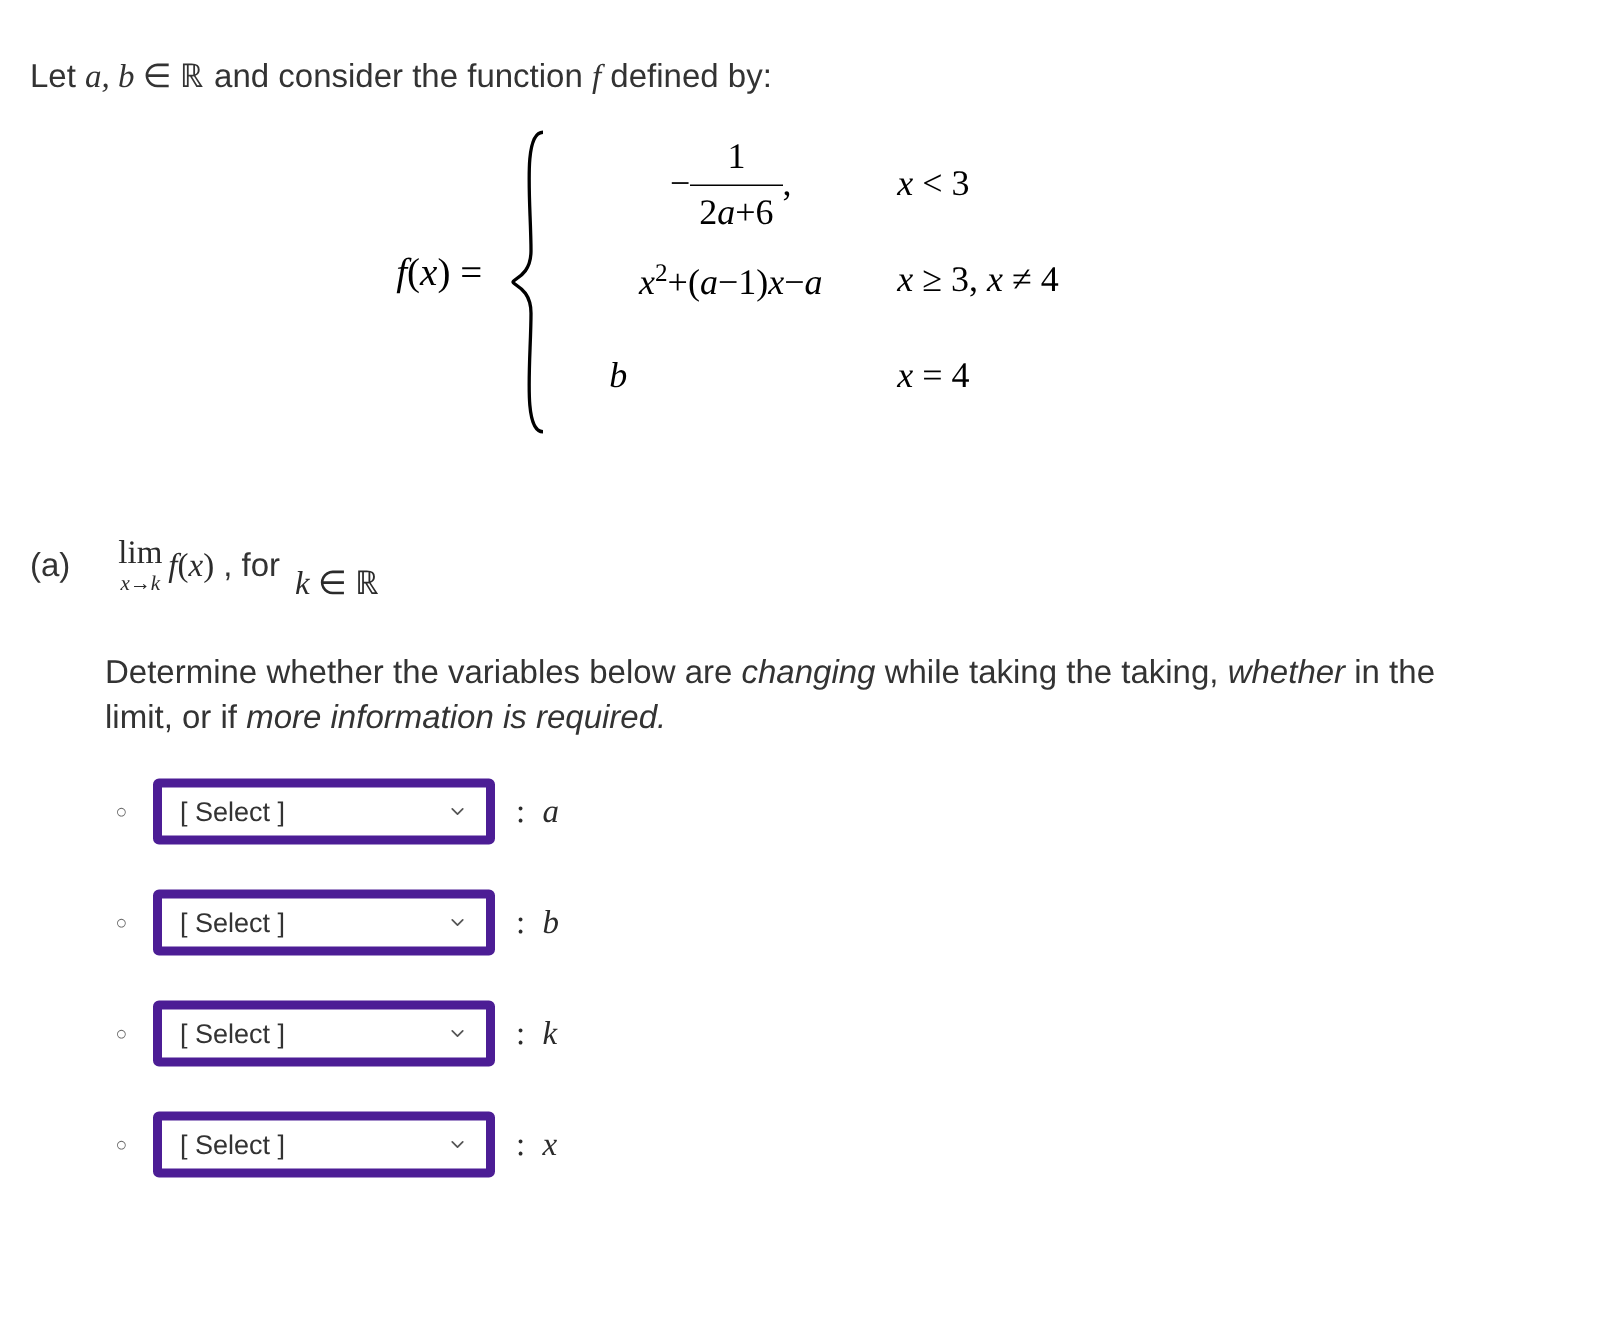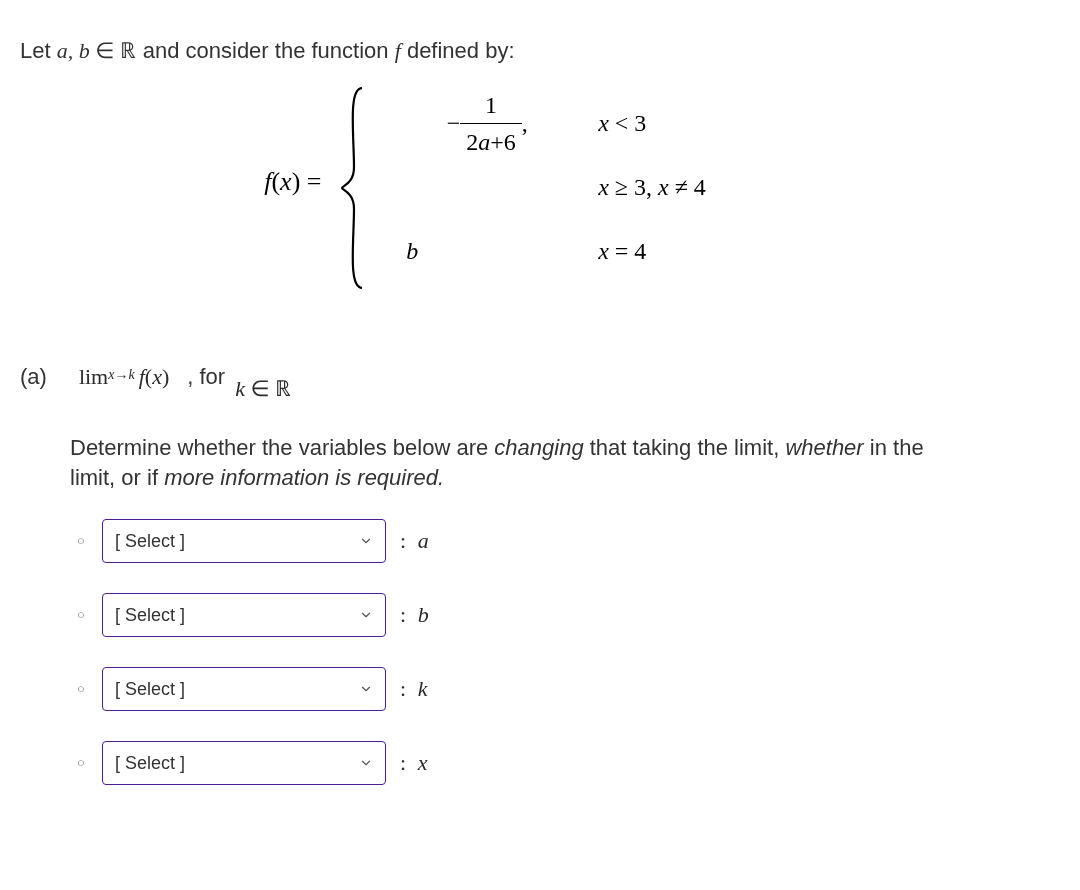--- a/index.html
+++ b/index.html
@@ -39,32 +39,32 @@
   .case-expr { width:210px; display:flex; align-items:center; justify-content:center; }
   .case-cond { margin-left:6px; }
   .frac { display:inline-block; text-align:center; vertical-align:middle; }
   .frac .num { display:block; border-bottom:1.6px solid #000; padding:0 6px 2px 6px; }
   .frac .den { display:block; padding:2px 6px 0 6px; }
 
   
   .part-a { margin-top:66px; }
   .limit-row { display:flex; align-items:center; flex-wrap:nowrap; white-space:nowrap; }
   .limit-row .leadtxt { font-size:22px; color:#333; margin-right:10px; }
-  .limbox { display:inline-flex; flex-direction:row; align-items:center; margin:0 4px 0 8px; font-family:Georgia,"Times New Roman",serif; }
+  .limbox { display:inline-flex; flex-direction:column; align-items:center; margin:0 4px 0 8px; font-family:Georgia,"Times New Roman",serif; }
   .limbox .lim { font-size:22px; }
   .limbox .under { font-size:14px; margin-top:-2px; }
 
   .instr { font-size:22px; color:#333; margin:30px 0 6px 50px; max-width:1000px; }
   .instr .bi { font-weight:400; font-style:italic; }
 
   
   .sel-list { margin:26px 0 0 50px; }
   .sel-row { display:flex; align-items:center; margin-bottom:30px; }
   .bullet { width:22px; text-align:center; color:#666; font-size:13px; line-height:44px; }
-  .dropdown { width:284px; height:44px; border:1px solid #4c1d95; border-radius:4px; background:#fff; padding:0 12px; display:flex; align-items:center; justify-content:space-between; cursor:pointer; margin-left:10px; }
+  .dropdown { width:228px; height:44px; border:6px solid #4c1d95; border-radius:4px; background:#fff; padding:0 12px; display:flex; align-items:center; justify-content:space-between; cursor:pointer; margin-left:10px; }
   .dd-label { font-size:18px; color:#333; }
   .chev svg { display:block; }
   .sel-var { margin-left:14px; font-family:Georgia,"Times New Roman",serif; font-size:22px; }
   .sel-var .colon { font-style:normal; margin-right:6px; }
   .sel-var .v { font-style:italic; }
 </style>
 </head>
 <body>
 
 <div class="page">
@@ -95,20 +95,21 @@
             <span class="mo"> ,</span>
           </div>
           <div class="case-cond">
             <span class="mi">x</span><span class="mo"> &lt; 3</span>
           </div>
         </div>
 
         <div class="case-row">
           <div class="case-expr">
             <span class="frac">
+              <span class="den"><span class="mi">x</span><sup class="mn" style="font-size:0.7em;">2</sup><span class="mo">+(</span><span class="mi">a</span><span class="mo">−1)</span><span class="mi">x</span><span class="mo">−</span><span class="mi">a</span></span>
             </span>
           </div>
           <div class="case-cond">
             <span class="mi">x</span><span class="mo"> ≥ 3, </span><span class="mi">x</span><span class="mo"> ≠ 4</span>
           </div>
         </div>
 
         <div class="case-row">
           <div class="case-expr" style="justify-content:flex-start; padding-left:24px;">
             <span class="mi">b</span>
@@ -126,28 +127,28 @@
     <div class="limit-row">
       <span class="leadtxt">(a)</span>
       <span style="width:14px;"></span>
       <span class="limbox">
         <span class="lim">lim</span>
         <span class="under"><span class="mi">x</span><span class="mo">→</span><span class="mi">k</span></span>
       </span>
       <span style="font-family:Georgia,serif; font-size:22px;">
         <span class="mi">f</span>(<span class="mi">x</span>)
       </span>
-      <span class="leadtxt" style="margin-left:18px;text-align:right;">, for </span>
+      <span class="leadtxt" style="margin-left:6px;text-align:right;">, for </span>
       <span style="font-family:Georgia,serif; font-size:22px;margin-top:24px;">
         <span class="mi">k</span><span class="mo"> ∈ </span><span class="bb">ℝ</span>
       </span>
     </div>
 
     <div class="instr">
-      <span>Determine whether the variables below are </span><span class="bi">changing</span><span> that taking the limit, </span><span class="bi">whether</span><span> in the</span><br>
+      <span>Determine whether the variables below are </span><span class="bi">changing</span><span> while taking the taking, </span><span class="bi">whether</span><span> in the</span><br>
       <span>limit, or if </span><span class="bi">more information is required.</span>
     </div>
 
     <div class="sel-list">
 
       <div class="sel-row">
         <div class="bullet">○</div>
         <div class="dropdown">
           <span class="dd-label">[ Select ]</span>
           <span class="chev">

